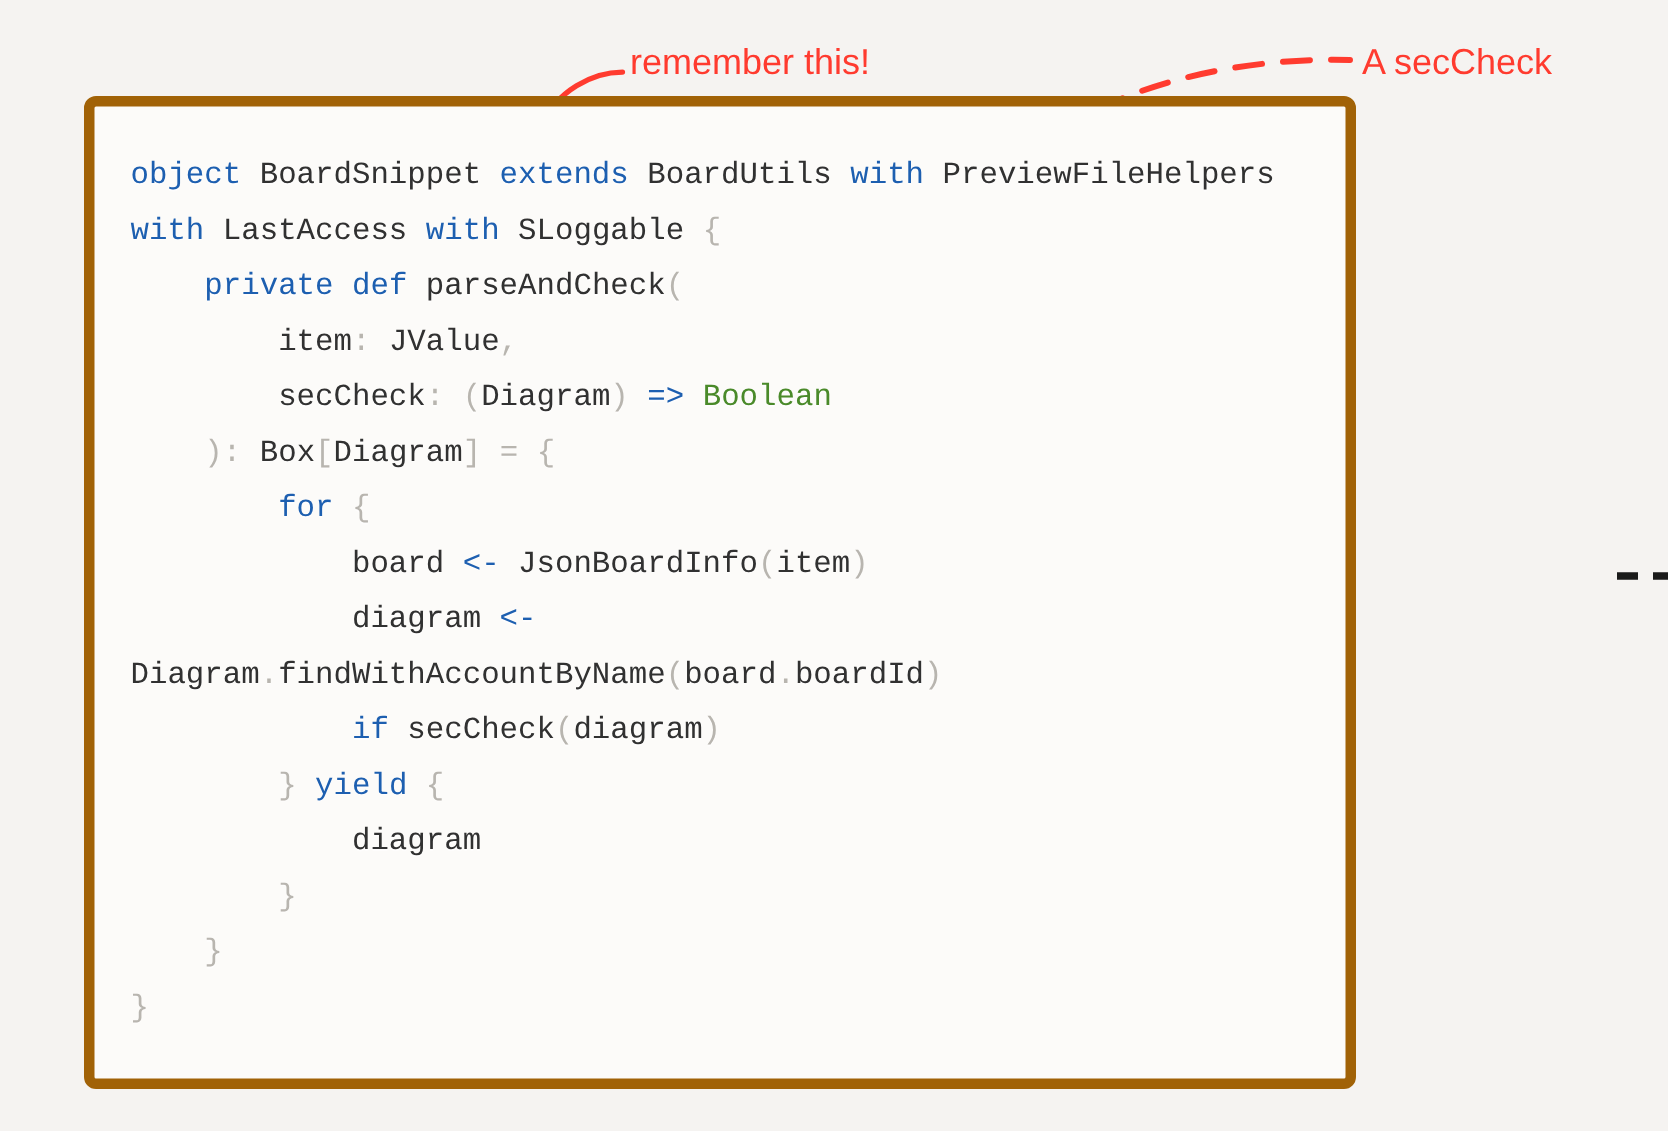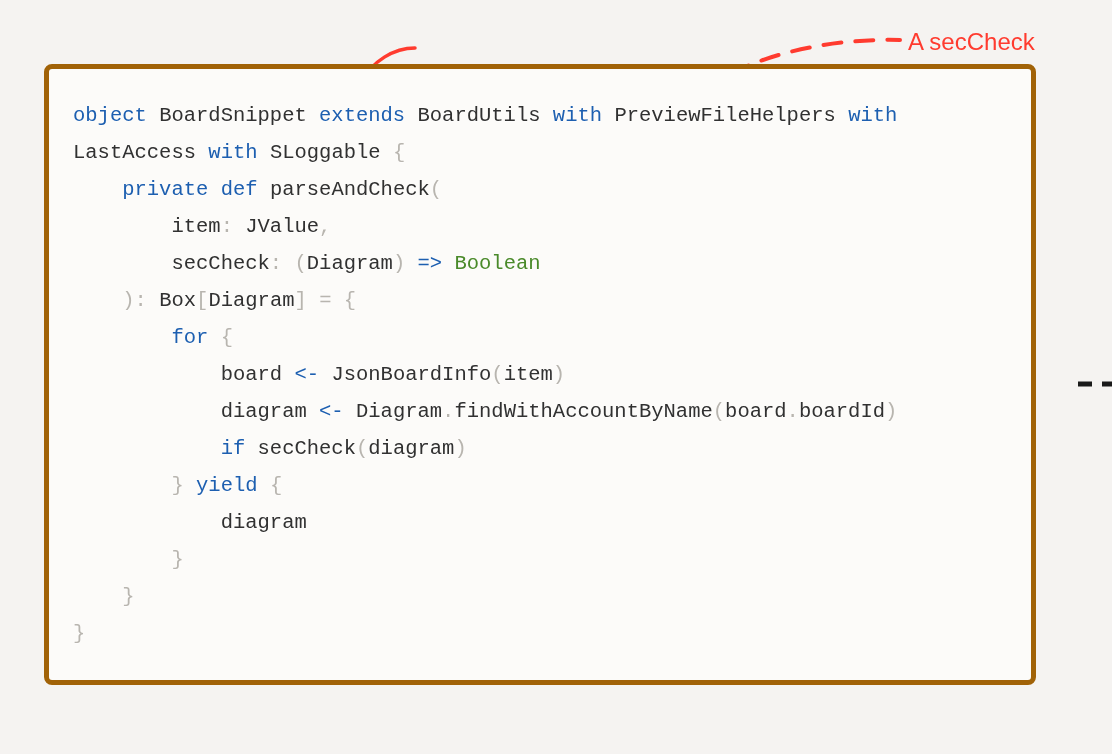--- a/index.html
+++ b/index.html
@@ -12,25 +12,25 @@
     position: relative;
     overflow: hidden;
   }
   .stage {
     position: relative;
     width: 1112px;
     height: 754px;
   }
   .code-card {
     position: absolute;
-    left: 44px;
+    left: 56px;
     top: 64px;
-    width: 992px;
+    width: 848px;
     box-sizing: border-box;
-    border: 5px solid #a16207;
+    border: 7px solid #a16207;
     border-radius: 8px;
     background: #fcfbf9;
     padding: 28px 24px 28px 24px;
   }
   pre.code {
     margin: 0;
     font-family: "SFMono-Regular", Consolas, "Liberation Mono", Menlo, monospace;
     font-size: 20.5px;
     line-height: 37px;
     color: #2b2b2b;
@@ -64,20 +64,21 @@
     width: 1112px;
     height: 754px;
     pointer-events: none;
   }
 </style>
 </head>
 <body>
 
 <div class="stage">
 
+  <div class="annot" style="left:420px; top:28px;">remember this!</div>
 
   <div class="annot" style="left:908px; top:28px;">A secCheck</div>
 
   <svg class="annot-svg">
 
     <path d="M359 85 C 372 60, 395 48, 415 48" stroke="#ff3b2f" stroke-width="3.5" fill="none" stroke-linecap="round"></path>
 
     <path d="M705 90 C 750 55, 830 38, 900 40" stroke="#ff3b2f" stroke-width="4" fill="none" stroke-linecap="round" stroke-dasharray="18 14"></path>
 
     <path d="M1078 384 L 1112 384" stroke="#1a1a1a" stroke-width="5" fill="none" stroke-dasharray="14 10"></path>

